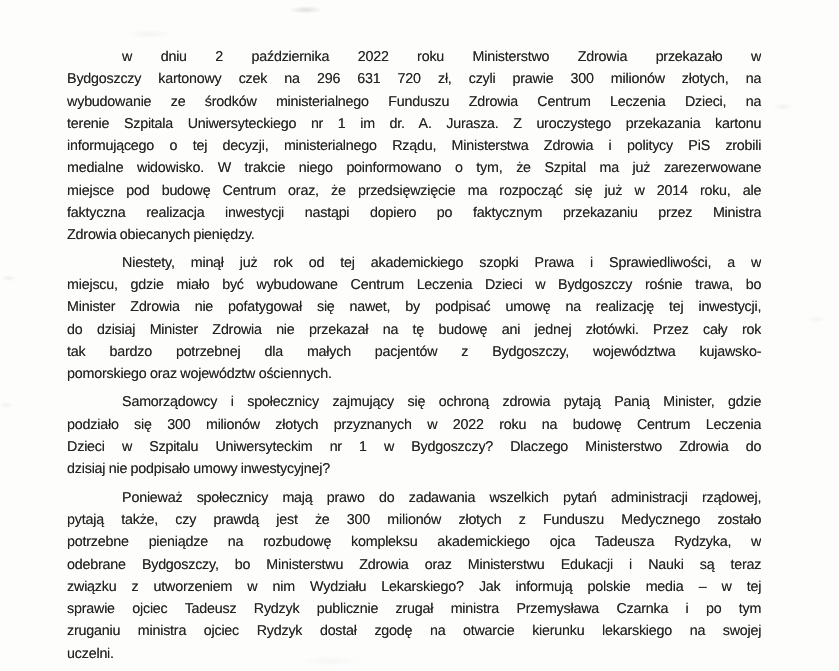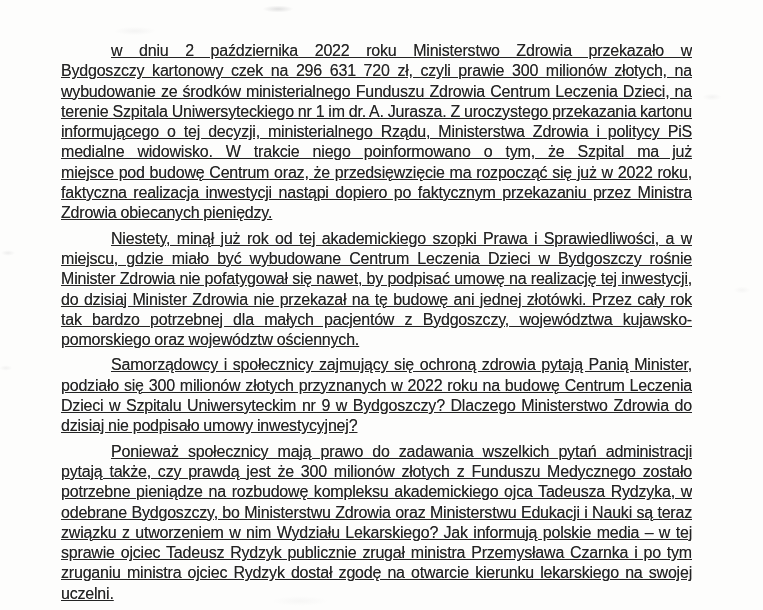--- a/index.html
+++ b/index.html
@@ -25,27 +25,26 @@
   .page {
     position: relative;
     width: 763px;
     height: 610px;
   }
   .doc {
     position: absolute;
     left: 61px;
     top: 41px;
     width: 631px;
-    font-size: 16px;
+    font-size: 13px;
     line-height: 20.3px;
     letter-spacing: -0.2px;
     word-spacing: -0.3px;
     color: #242424;
     text-shadow: 0 0 0.35px rgba(20,20,20,0.55); 
-    text-decoration: underline;
   }
   .paragraph {
     margin: 0 0 5px 0;
   }
   .line {
     text-align: justify;
     text-align-last: justify;
     -moz-text-align-last: justify;
     white-space: normal;
     overflow: hidden;
@@ -64,36 +63,36 @@
 
 <div class="page">
   <div class="doc">
       <div class="paragraph">
         <div class="line first">w dniu 2 października 2022 roku Ministerstwo Zdrowia przekazało w</div>
         <div class="line">Bydgoszczy kartonowy czek na 296 631 720 zł, czyli prawie 300 milionów złotych, na</div>
         <div class="line">wybudowanie ze środków ministerialnego Funduszu Zdrowia Centrum Leczenia Dzieci, na</div>
         <div class="line">terenie Szpitala Uniwersyteckiego nr 1 im dr. A. Jurasza. Z uroczystego przekazania kartonu</div>
         <div class="line">informującego o tej decyzji, ministerialnego Rządu, Ministerstwa Zdrowia i politycy PiS zrobili</div>
         <div class="line">medialne widowisko. W trakcie niego poinformowano o tym, że Szpital ma już zarezerwowane</div>
-        <div class="line">miejsce pod budowę Centrum oraz, że przedsięwzięcie ma rozpocząć się już w 2022 roku, ale</div>
+        <div class="line">miejsce pod budowę Centrum oraz, że przedsięwzięcie ma rozpocząć się już w 2014 roku, ale</div>
         <div class="line">faktyczna realizacja inwestycji nastąpi dopiero po faktycznym przekazaniu przez Ministra</div>
         <div class="line last">Zdrowia obiecanych pieniędzy.</div>
       </div>
       <div class="paragraph">
         <div class="line first">Niestety, minął już rok od tej akademickiego szopki Prawa i Sprawiedliwości, a w</div>
         <div class="line">miejscu, gdzie miało być wybudowane Centrum Leczenia Dzieci w Bydgoszczy rośnie trawa, bo</div>
         <div class="line">Minister Zdrowia nie pofatygował się nawet, by podpisać umowę na realizację tej inwestycji,</div>
         <div class="line">do dzisiaj Minister Zdrowia nie przekazał na tę budowę ani jednej złotówki. Przez cały rok</div>
         <div class="line">tak bardzo potrzebnej dla małych pacjentów z Bydgoszczy, województwa kujawsko-</div>
         <div class="line last">pomorskiego oraz województw ościennych.</div>
       </div>
       <div class="paragraph">
         <div class="line first">Samorządowcy i społecznicy zajmujący się ochroną zdrowia pytają Panią Minister, gdzie</div>
         <div class="line">podziało się 300 milionów złotych przyznanych w 2022 roku na budowę Centrum Leczenia</div>
-        <div class="line">Dzieci w Szpitalu Uniwersyteckim nr 9 w Bydgoszczy? Dlaczego Ministerstwo Zdrowia do</div>
+        <div class="line">Dzieci w Szpitalu Uniwersyteckim nr 1 w Bydgoszczy? Dlaczego Ministerstwo Zdrowia do</div>
         <div class="line last">dzisiaj nie podpisało umowy inwestycyjnej?</div>
       </div>
       <div class="paragraph">
         <div class="line first">Ponieważ społecznicy mają prawo do zadawania wszelkich pytań administracji rządowej,</div>
         <div class="line">pytają także, czy prawdą jest że 300 milionów złotych z Funduszu Medycznego zostało</div>
         <div class="line">potrzebne pieniądze na rozbudowę kompleksu akademickiego ojca Tadeusza Rydzyka, w</div>
         <div class="line">odebrane Bydgoszczy, bo Ministerstwu Zdrowia oraz Ministerstwu Edukacji i Nauki są teraz</div>
         <div class="line">związku z utworzeniem w nim Wydziału Lekarskiego? Jak informują polskie media – w tej</div>
         <div class="line">sprawie ojciec Tadeusz Rydzyk publicznie zrugał ministra Przemysława Czarnka i po tym</div>
         <div class="line">zruganiu ministra ojciec Rydzyk dostał zgodę na otwarcie kierunku lekarskiego na swojej</div>

